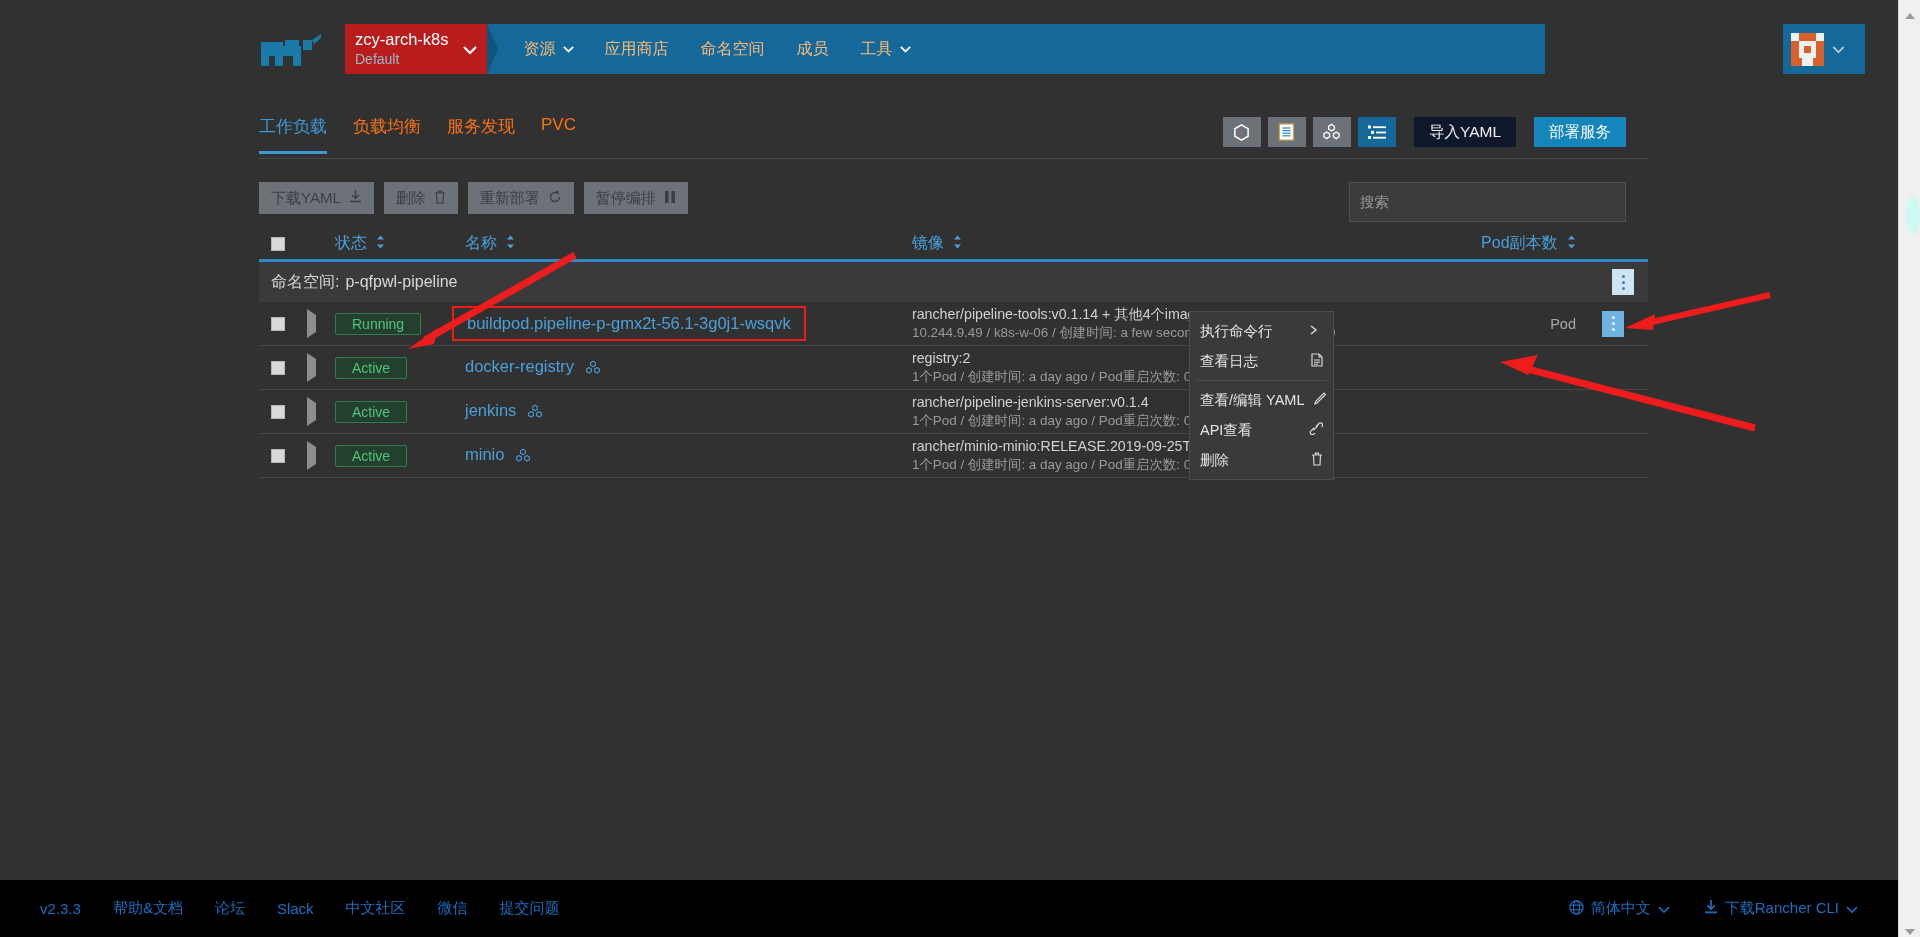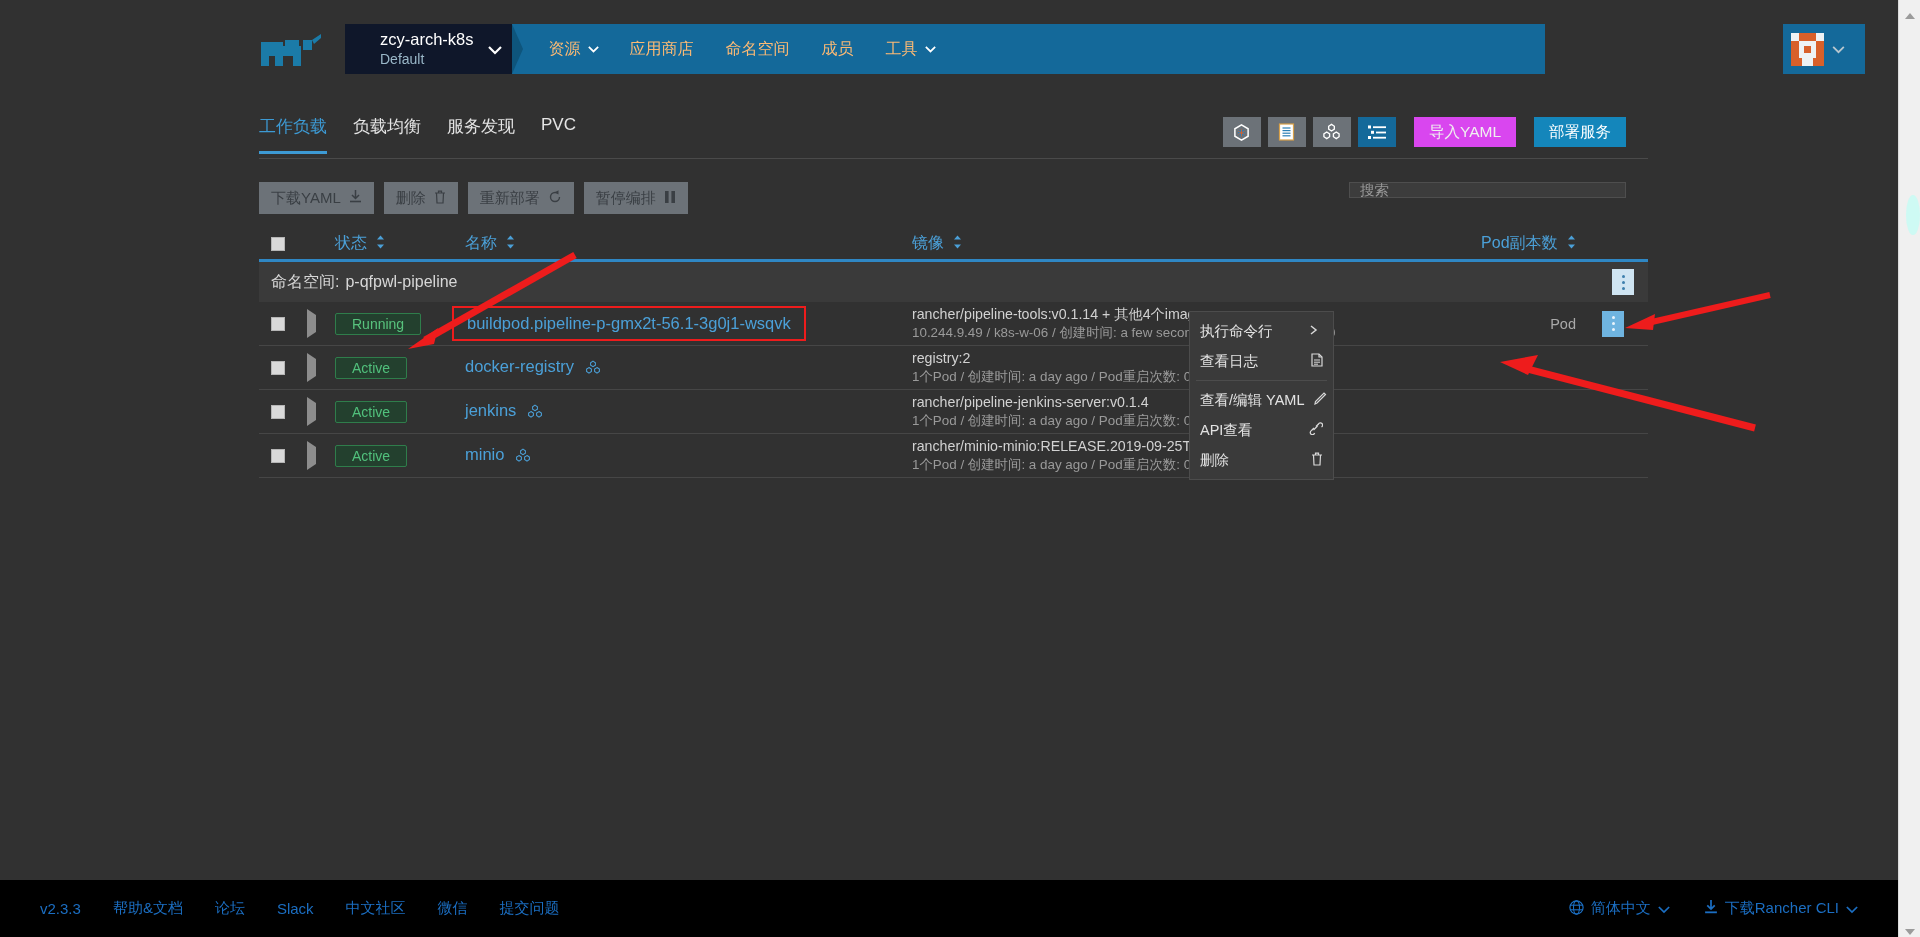--- a/index.html
+++ b/index.html
@@ -34,23 +34,23 @@
   }
   .nav-bar {
     position: absolute;
     left: 345px; top: 24px;
     height: 50px;
     background: #14699a;
     display: flex; align-items: stretch;
     min-width: 1200px;
   }
   .project-chip {
-    background: #0f172a;
+    background: #b91c1c;
     display: flex; align-items: center;
-    padding: 0 14px 0 35px;
+    padding: 0 14px 0 10px;
     position: relative;
     min-width: 130px;
   }
   .project-chip .names { display: flex; flex-direction: column; line-height: 1.15; }
   .project-name { color: #fff; font-size: 16.5px; white-space: nowrap; }
   .project-sub { color: #9ab7c8; font-size: 14px; margin-top: 2px; }
   .project-chip .caret { margin-left: 14px; }
   .nav-arrow {
     width: 0; height: 0;
     border-top: 25px solid transparent;
@@ -78,21 +78,21 @@
   }
   .user-avatar { width: 33px; height: 33px; position: relative; }
 
   
   .tabs {
     position: absolute; left: 259px; top: 115px;
     width: 1389px; height: 40px;
     display: flex; align-items: flex-start; gap: 26px;
   }
   .tab {
-    font-size: 17px; color: #e5e5e5; padding-bottom: 13px;
+    font-size: 17px; color: #f97316; padding-bottom: 13px;
     cursor: pointer; white-space: nowrap;
   }
   .tab.active { color: #3d9ad4; border-bottom: 3px solid #3d9ad4; }
   .tabs-rule {
     position: absolute; left: 259px; top: 158px;
     width: 1389px; height: 1px; background: #4a4a4a;
   }
   
   .view-toolbar {
     position: absolute; right: 272px; top: 117px;
@@ -105,39 +105,39 @@
     cursor: pointer;
   }
   .icon-btn.active { background: #14699a; }
   .btn {
     height: 30px; padding: 0 15px;
     border: none; cursor: pointer;
     font-size: 15.5px; font-family: "Liberation Sans", sans-serif;
     display: flex; align-items: center; justify-content: center;
     white-space: nowrap;
   }
-  .btn-grey { background: #d946ef; color: #f0f0f0; margin-left: 11px; }
+  .btn-grey { background: #0f172a; color: #f0f0f0; margin-left: 11px; }
   .btn-blue { background: #1486bb; color: #ffffff; margin-left: 11px; }
 
   
   .action-row {
     position: absolute; left: 259px; top: 182px;
     display: flex; align-items: center; gap: 10px; border-radius: 7px;
   }
   .act-btn {
     height: 32px; padding: 0 12px;
     background: #6c7278; color: #3a3f44;
     border: none; cursor: pointer;
     font-size: 15px; font-family: "Liberation Sans", sans-serif;
     display: flex; align-items: center; gap: 8px;
     white-space: nowrap;
   }
   .search-box {
     position: absolute; right: 272px; top: 182px;
-    width: 277px; height: 16px;
+    width: 277px; height: 40px;
     background: #3c3c3c; border: 1px solid #4e4e4e;
     color: #9a9a9a; font-size: 14.5px;
     padding: 0 10px;
     font-family: "Liberation Sans", sans-serif;
   }
   .search-box::placeholder { color: #9a9a9a; }
 
   
   .table { position: absolute; left: 259px; top: 228px; width: 1389px; }
   .thead {

